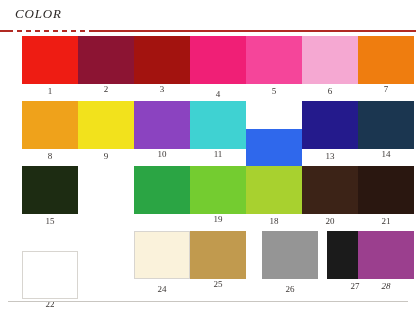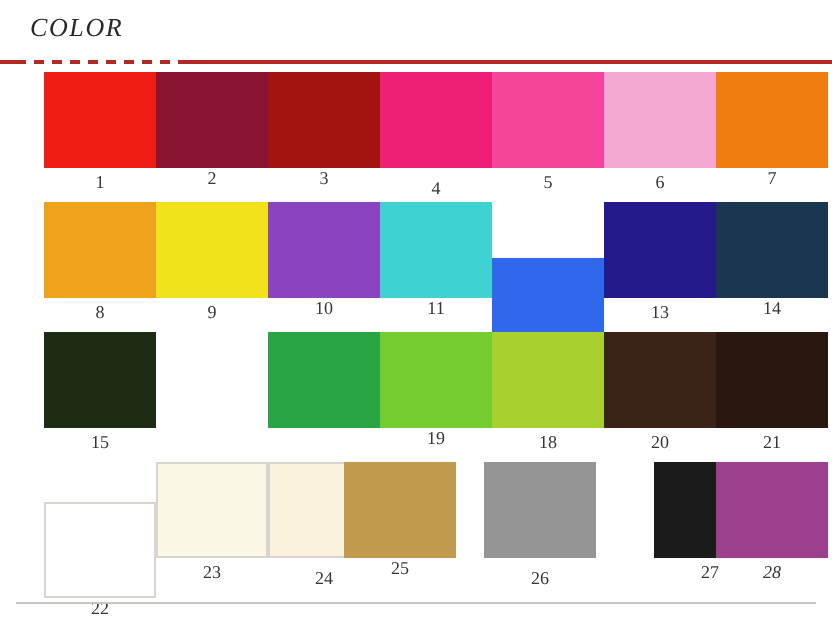--- a/index.html
+++ b/index.html
@@ -215,33 +215,29 @@
       <div class="swatch-cell" style="left: 358px;">
         <div class="swatch-chip" style="background: rgb(42, 23, 16);"></div>
         <div class="swatch-label">21</div>
       </div>
     </div>
     <div class="swatch-row">
       <div class="swatch-cell" style="left: 22px; margin-top: 20px;">
         <div class="swatch-chip bordered" style="background: rgb(255, 255, 255);"></div>
         <div class="swatch-label lbl-up">22</div>
       </div>
-      <div class="swatch-cell" style="left: 78px;">
-        <div class="swatch-chip bordered" style="background: rgb(251, 247, 230);"></div>
-        <div class="swatch-label">23</div>
-      </div>
       <div class="swatch-cell" style="left: 134px;">
         <div class="swatch-chip bordered" style="background: rgb(250, 242, 219);"></div>
         <div class="swatch-label lbl-down">24</div>
       </div>
-      <div class="swatch-cell" style="left: 172px;">
+      <div class="swatch-cell" style="left: 190px;">
         <div class="swatch-chip" style="background: rgb(193, 154, 78);"></div>
         <div class="swatch-label lbl-up">25</div>
       </div>
-      <div class="swatch-cell" style="left: 242px;">
+      <div class="swatch-cell" style="left: 262px;">
         <div class="swatch-chip" style="background: rgb(149, 149, 149);"></div>
         <div class="swatch-label lbl-down">26</div>
       </div>
       <div class="swatch-cell" style="left: 302px; margin-left: 25px;">
         <div class="swatch-chip" style="background: rgb(27, 27, 27);"></div>
         <div class="swatch-label">27</div>
       </div>
       <div class="swatch-cell" style="left: 358px; font-style: italic;">
         <div class="swatch-chip" style="background: rgb(155, 63, 142);"></div>
         <div class="swatch-label">28</div>

